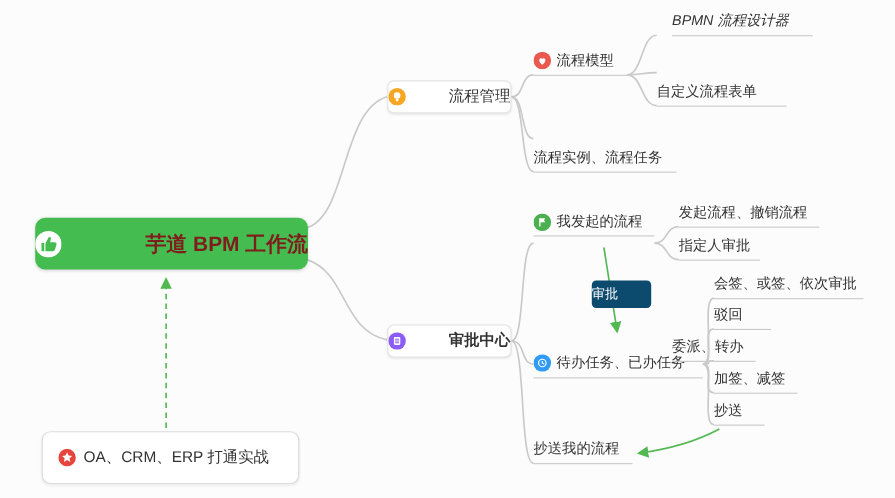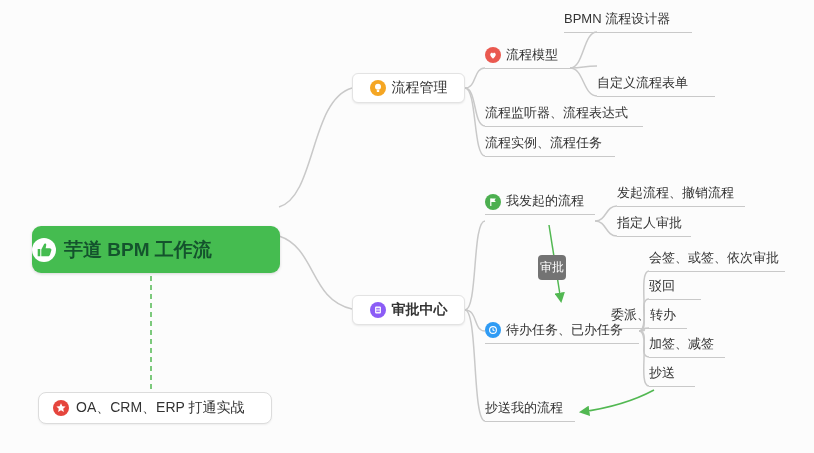--- a/index.html
+++ b/index.html
@@ -8,55 +8,54 @@
     background:#FCFCFC; overflow:hidden;
     font-family:"Liberation Sans","DejaVu Sans",sans-serif;
     color:#333;
   }
   svg.links { position:absolute; left:0; top:0; width:814px; height:453px; }
 
   .node { position:absolute; display:flex; align-items:center; box-sizing:border-box; white-space:nowrap; }
 
   .root-node {
     left:32px; top:198px; width:248px; height:47px;
-    background:#45BC50; border-radius:9px; color:#14532d;
-    font-size:19px; font-weight:bold; justify-content:flex-start; gap:8px;
+    background:#45BC50; border-radius:9px; color:#7f1d1d;
+    font-size:19px; font-weight:bold; justify-content:space-between; gap:8px;
     box-shadow:0 1px 3px rgba(0,0,0,.15);
-    margin-top:28px;
   }
   .practice-node {
-    left:38px; top:392px; width:234px; height:32px;
+    left:38px; top:392px; width:234px; height:48px;
     background:#fff; border:1px solid #DCDCDC; border-radius:8px;
     font-size:14px; gap:7px; padding-left:14px;
     box-shadow:0 1px 2px rgba(0,0,0,.06);
   }
   .box-node {
     background:#fff; border:1px solid #E3E3E3; border-radius:6px;
-    font-size:14px; gap:6px; justify-content:center;
+    font-size:14px; gap:6px; justify-content:space-between;
     box-shadow:0 1px 2px rgba(0,0,0,.08);
   }
   .box-process { left:352px; top:73px;  width:113px; height:30px; }
   .box-approval{ left:352px; top:295px; width:113px; height:30px;font-weight:bold; }
 
   .leaf {
     position:absolute; font-size:13px; line-height:18px;
     border-bottom:1px solid #C9C9C9; padding-bottom:4px;
     display:flex; align-items:center; gap:5px; white-space:nowrap;
     box-sizing:border-box;
   }
 
   .ic { display:inline-flex; width:16px; height:16px; flex:0 0 16px; }
   .ic svg { width:16px; height:16px; }
   .ic-big { width:24px; height:24px; flex:0 0 24px; }
   .ic-big svg { width:24px; height:24px; }
 
   .badge {
-    position:absolute; left:538px; top:255px; width:28px; height:25px;
-    background:#737373; border-radius:4px; color:#fff; font-size:12px;
-    display:flex; align-items:center; justify-content:center; z-index:5;
+    position:absolute; left:538px; top:255px; width:54px; height:25px;
+    background:#0c4a6e; border-radius:4px; color:#fff; font-size:12px;
+    display:flex; align-items:center; justify-content:flex-start; z-index:5;
   }
 </style>
 </head>
 <body>
 
 <div class="stage">
 
   <svg class="links">
     <defs>
       <marker id="ah" viewBox="0 0 10 10" refX="8" refY="5" markerWidth="7" markerHeight="7" orient="auto-start-reverse">
@@ -139,30 +138,27 @@
   <div class="leaf" style="left:485px; top:46px; width:85px;">
     <span class="ic">
       <svg viewBox="0 0 16 16">
           <circle cx="8" cy="8" r="8" fill="#EA5950"></circle>
         <path fill="#fff" d="M8 11.8 C5.2 9.6 4.6 7.4 5.8 6.3 C6.8 5.4 8 6 8 7 C8 6 9.2 5.4 10.2 6.3 C11.4 7.4 10.8 9.6 8 11.8 Z"></path>
       </svg>
     </span>
     <span>流程模型</span>
   </div>
 
-  <div class="leaf" style="left:564px; top:10px; width:128px;">
+  <div class="leaf" style="left:611px; top:10px; width:128px;font-style:italic;">
     <span>BPMN 流程设计器</span>
   </div>
   <div class="leaf" style="left:597px; top:74px; width:118px;">
     <span>自定义流程表单</span>
   </div>
 
-  <div class="leaf" style="left:485px; top:104px; width:158px;">
-    <span>流程监听器、流程表达式</span>
-  </div>
   <div class="leaf" style="left:485px; top:134px; width:130px;">
     <span>流程实例、流程任务</span>
   </div>
 
   <div class="leaf" style="left:485px; top:192px; width:110px;align-items:flex-end;">
     <span class="ic">
       <svg viewBox="0 0 16 16">
           <circle cx="8" cy="8" r="8" fill="#4CAF50"></circle>
         <line x1="5.8" y1="4.4" x2="5.8" y2="12" stroke="#fff" stroke-width="1.2"></line>
         <path fill="#fff" d="M5.8 4.4 H10.8 L9.5 6.2 L10.8 8 H5.8 Z"></path>

